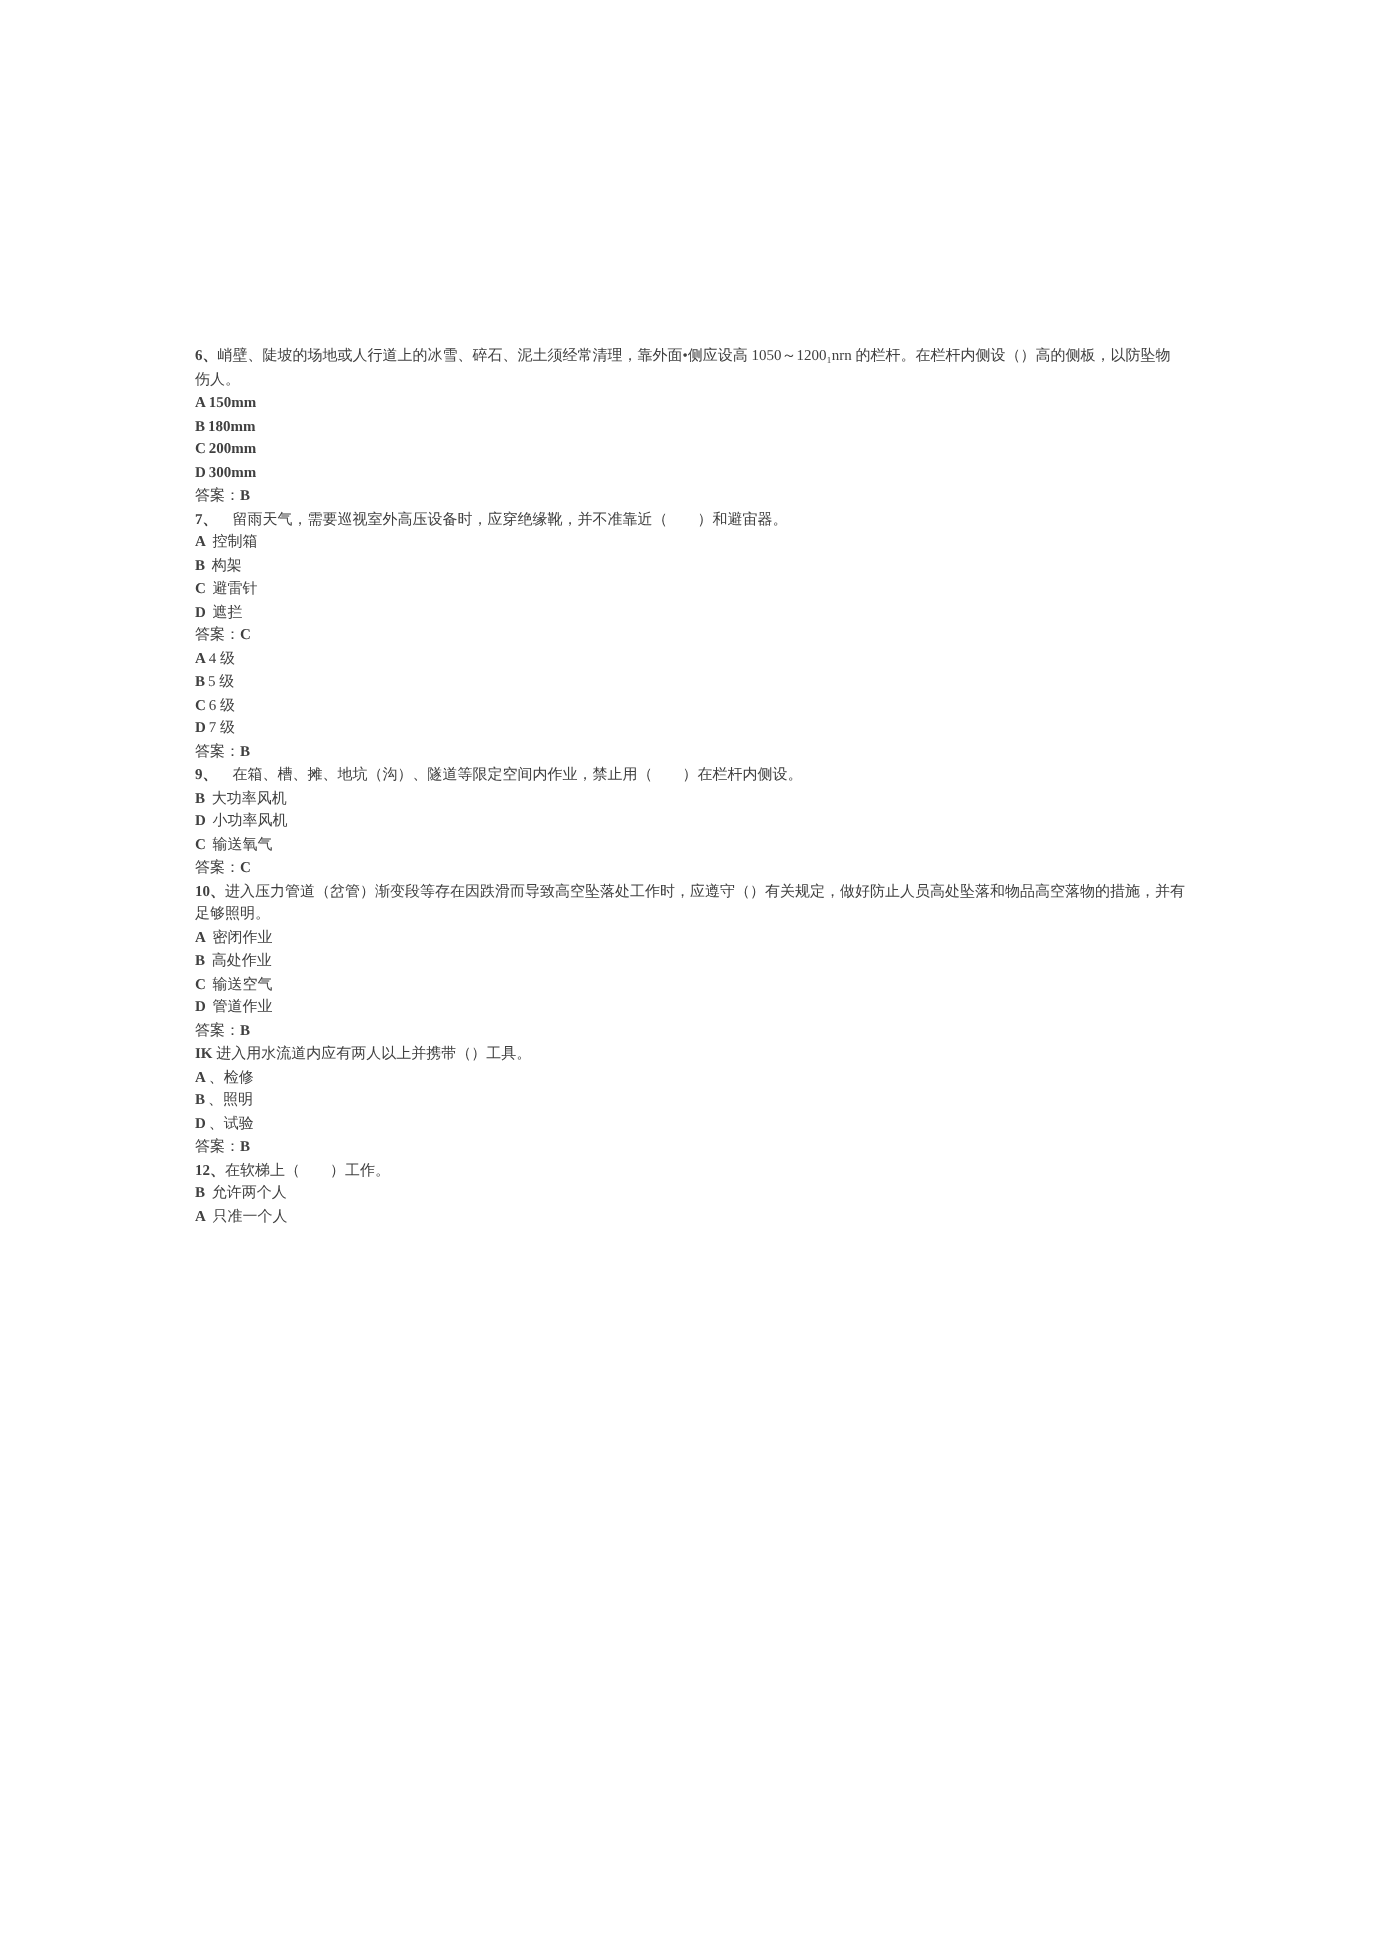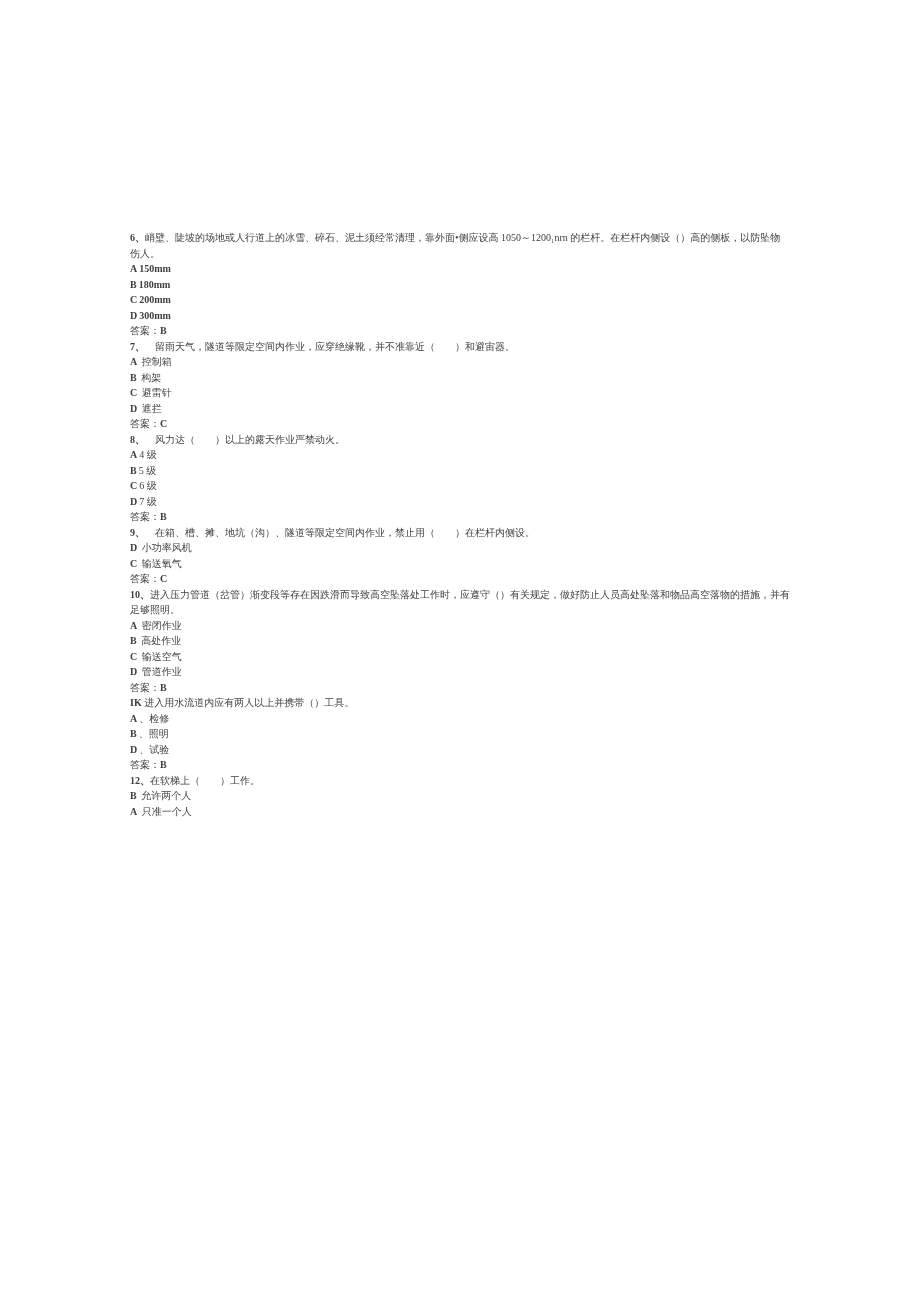--- a/index.html
+++ b/index.html
@@ -31,35 +31,35 @@
 
 <div class="page">
 
   <p class="q-stem"><span class="bold">6、</span><span>峭壁、陡坡的场地或人行道上的冰雪、碎石、泥土须经常清理，靠外面•侧应设高 1050～1200₁nrn 的栏杆。在栏杆内侧设（）高的侧板，以防坠物伤人。</span></p>
   <p class="opt bold"><span class="opt-label">A</span><span>150mm</span></p>
   <p class="opt bold"><span class="opt-label">B</span><span>180mm</span></p>
   <p class="opt bold"><span class="opt-label">C</span><span>200mm</span></p>
   <p class="opt bold"><span class="opt-label">D</span><span>300mm</span></p>
   <p class="ans"><span>答案：</span><span class="bold">B</span></p>
 
-  <p class="q-stem"><span class="bold">7、</span><span>　留雨天气，隧道等限定空间内作业，应穿绝缘靴，并不准靠近（　　）和避宙器。</span></p>
+  <p class="q-stem"><span class="bold">7、</span><span>　留雨天气，需要巡视室外高压设备时，应穿绝缘靴，并不准靠近（　　）和避宙器。</span></p>
   <p class="opt"><span class="opt-label">A</span><span> 控制箱</span></p>
   <p class="opt"><span class="opt-label">B</span><span> 构架</span></p>
   <p class="opt"><span class="opt-label">C</span><span> 避雷针</span></p>
   <p class="opt"><span class="opt-label">D</span><span> 遮拦</span></p>
   <p class="ans"><span>答案：</span><span class="bold">C</span></p>
 
-  <p class="q-stem"><span class="bold">8、</span><span>　风力达（　　）以上的露天作业严禁动火。</span></p>
   <p class="opt"><span class="opt-label">A</span><span>4 级</span></p>
   <p class="opt"><span class="opt-label">B</span><span>5 级</span></p>
   <p class="opt"><span class="opt-label">C</span><span>6 级</span></p>
   <p class="opt"><span class="opt-label">D</span><span>7 级</span></p>
   <p class="ans"><span>答案：</span><span class="bold">B</span></p>
 
   <p class="q-stem"><span class="bold">9、</span><span>　在箱、槽、摊、地坑（沟）、隧道等限定空间内作业，禁止用（　　）在栏杆内侧设。</span></p>
+  <p class="opt"><span class="opt-label">B</span><span> 大功率风机</span></p>
   <p class="opt"><span class="opt-label">D</span><span> 小功率风机</span></p>
   <p class="opt"><span class="opt-label">C</span><span> 输送氧气</span></p>
   <p class="ans"><span>答案：</span><span class="bold">C</span></p>
 
   <p class="q-stem"><span class="bold">10、</span><span>进入压力管道（岔管）渐变段等存在因跌滑而导致高空坠落处工作时，应遵守（）有关规定，做好防止人员高处坠落和物品高空落物的措施，并有足够照明。</span></p>
   <p class="opt"><span class="opt-label">A</span><span> 密闭作业</span></p>
   <p class="opt"><span class="opt-label">B</span><span> 高处作业</span></p>
   <p class="opt"><span class="opt-label">C</span><span> 输送空气</span></p>
   <p class="opt"><span class="opt-label">D</span><span> 管道作业</span></p>
   <p class="ans"><span>答案：</span><span class="bold">B</span></p>

